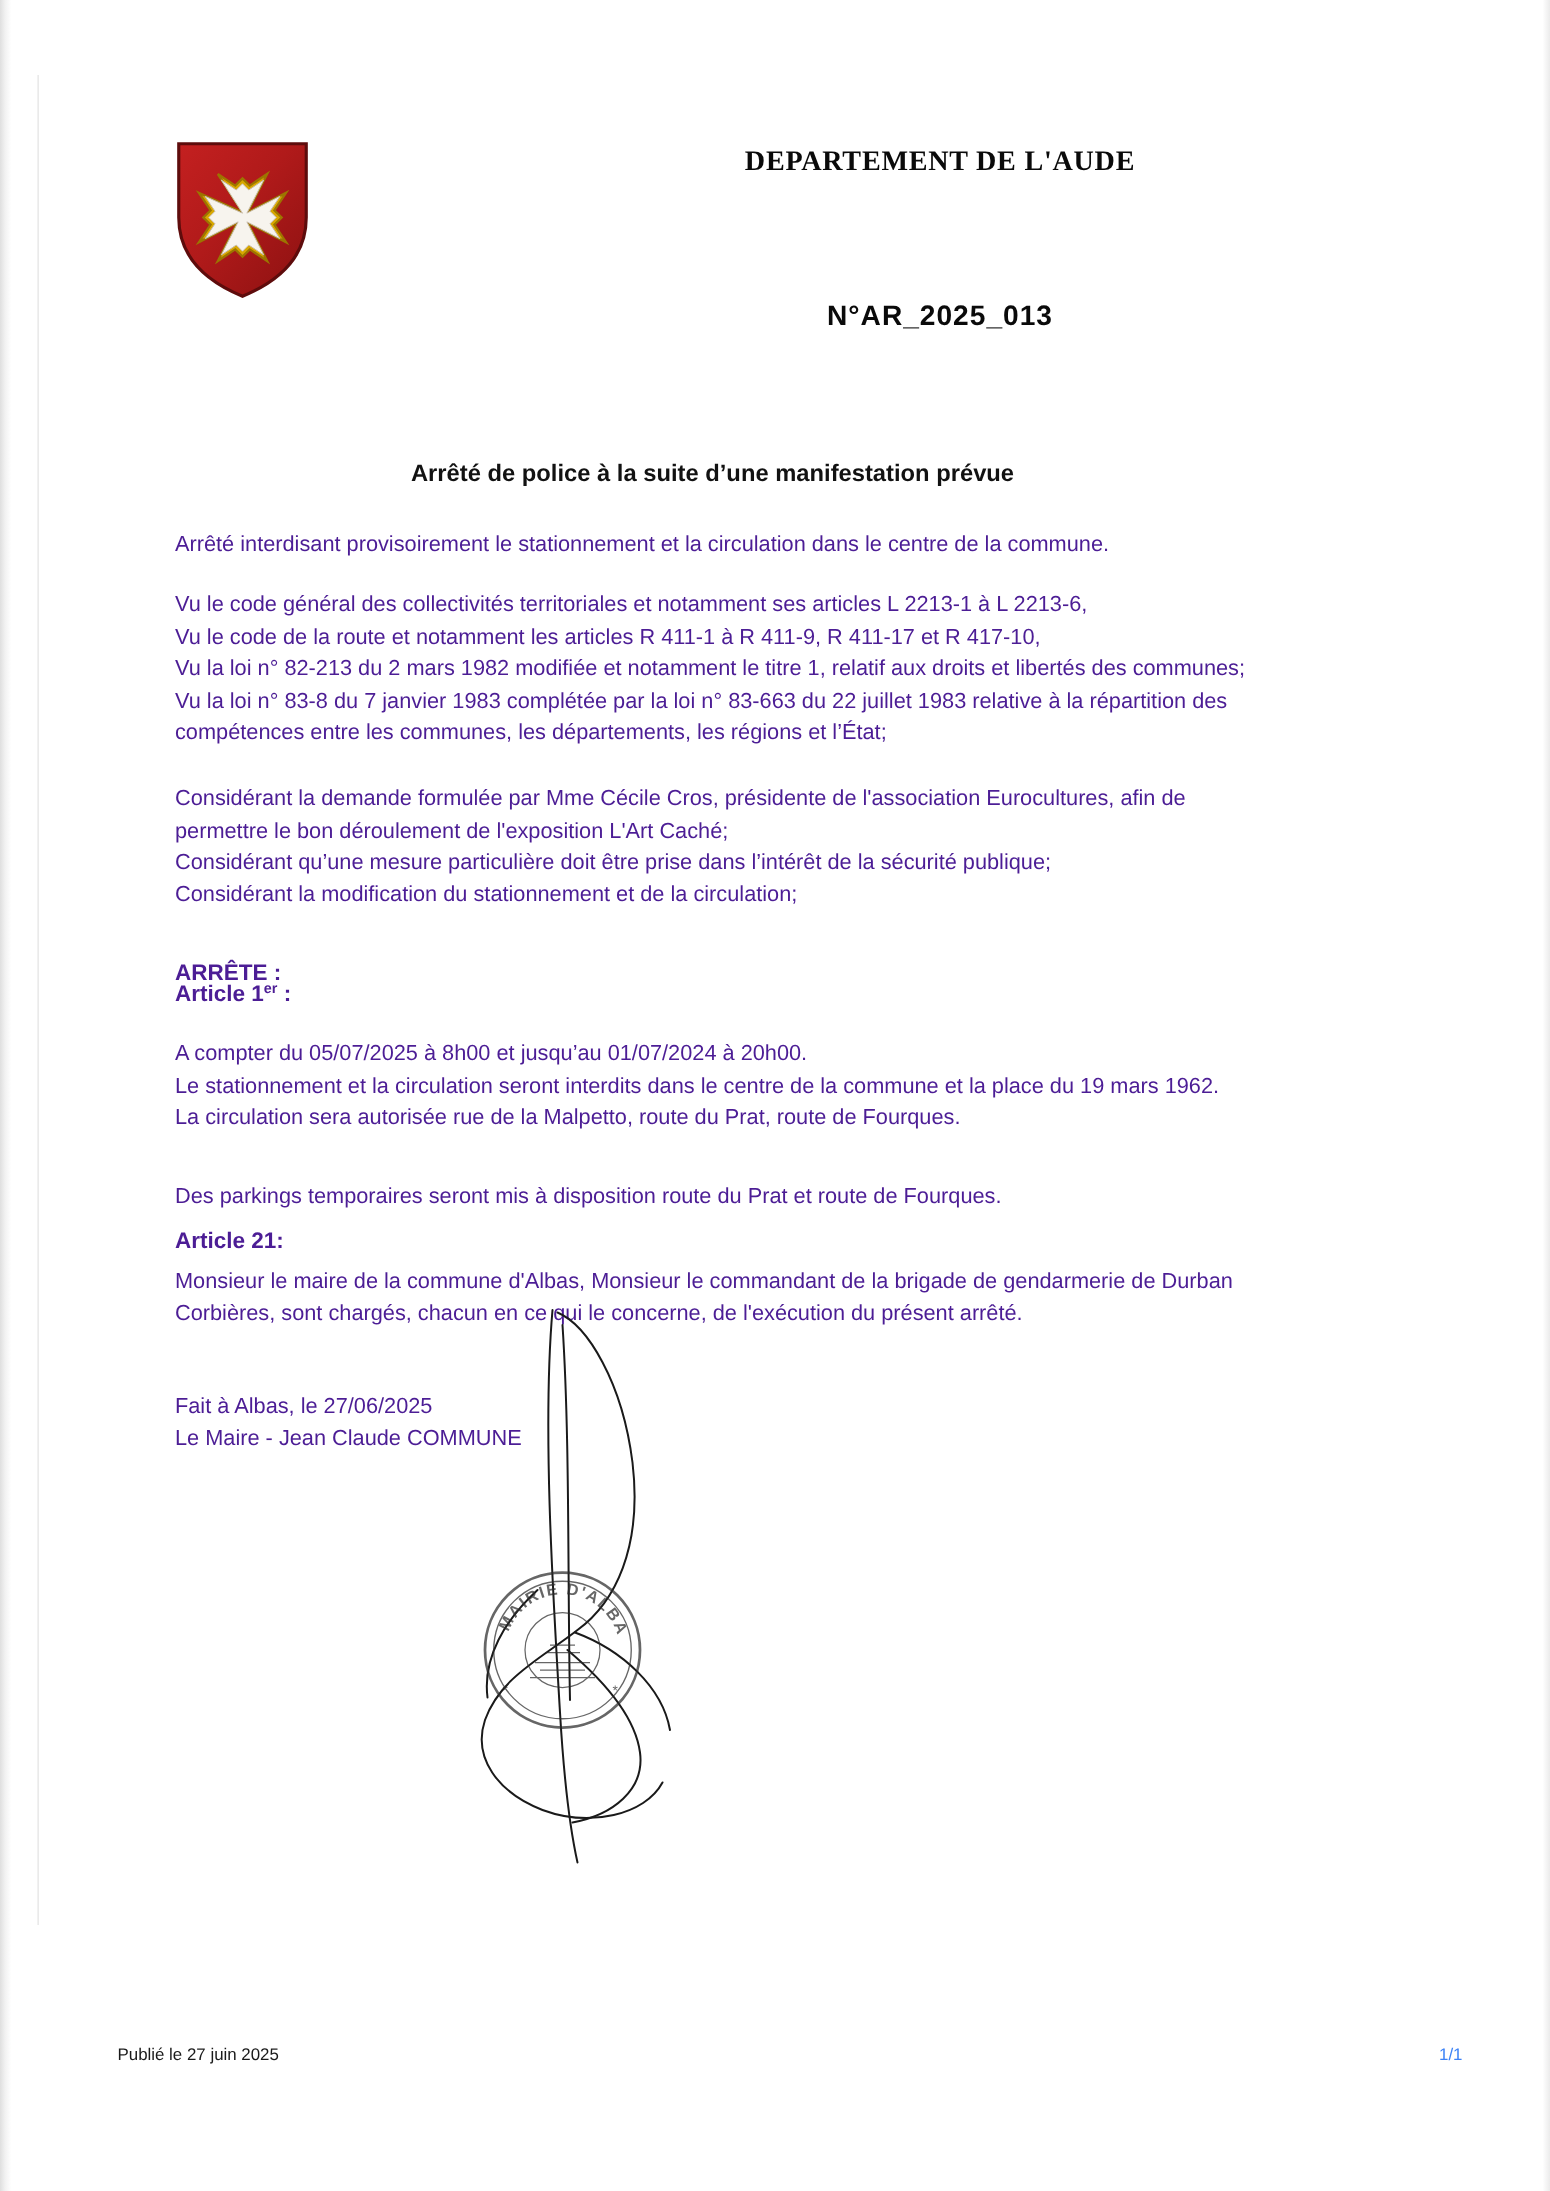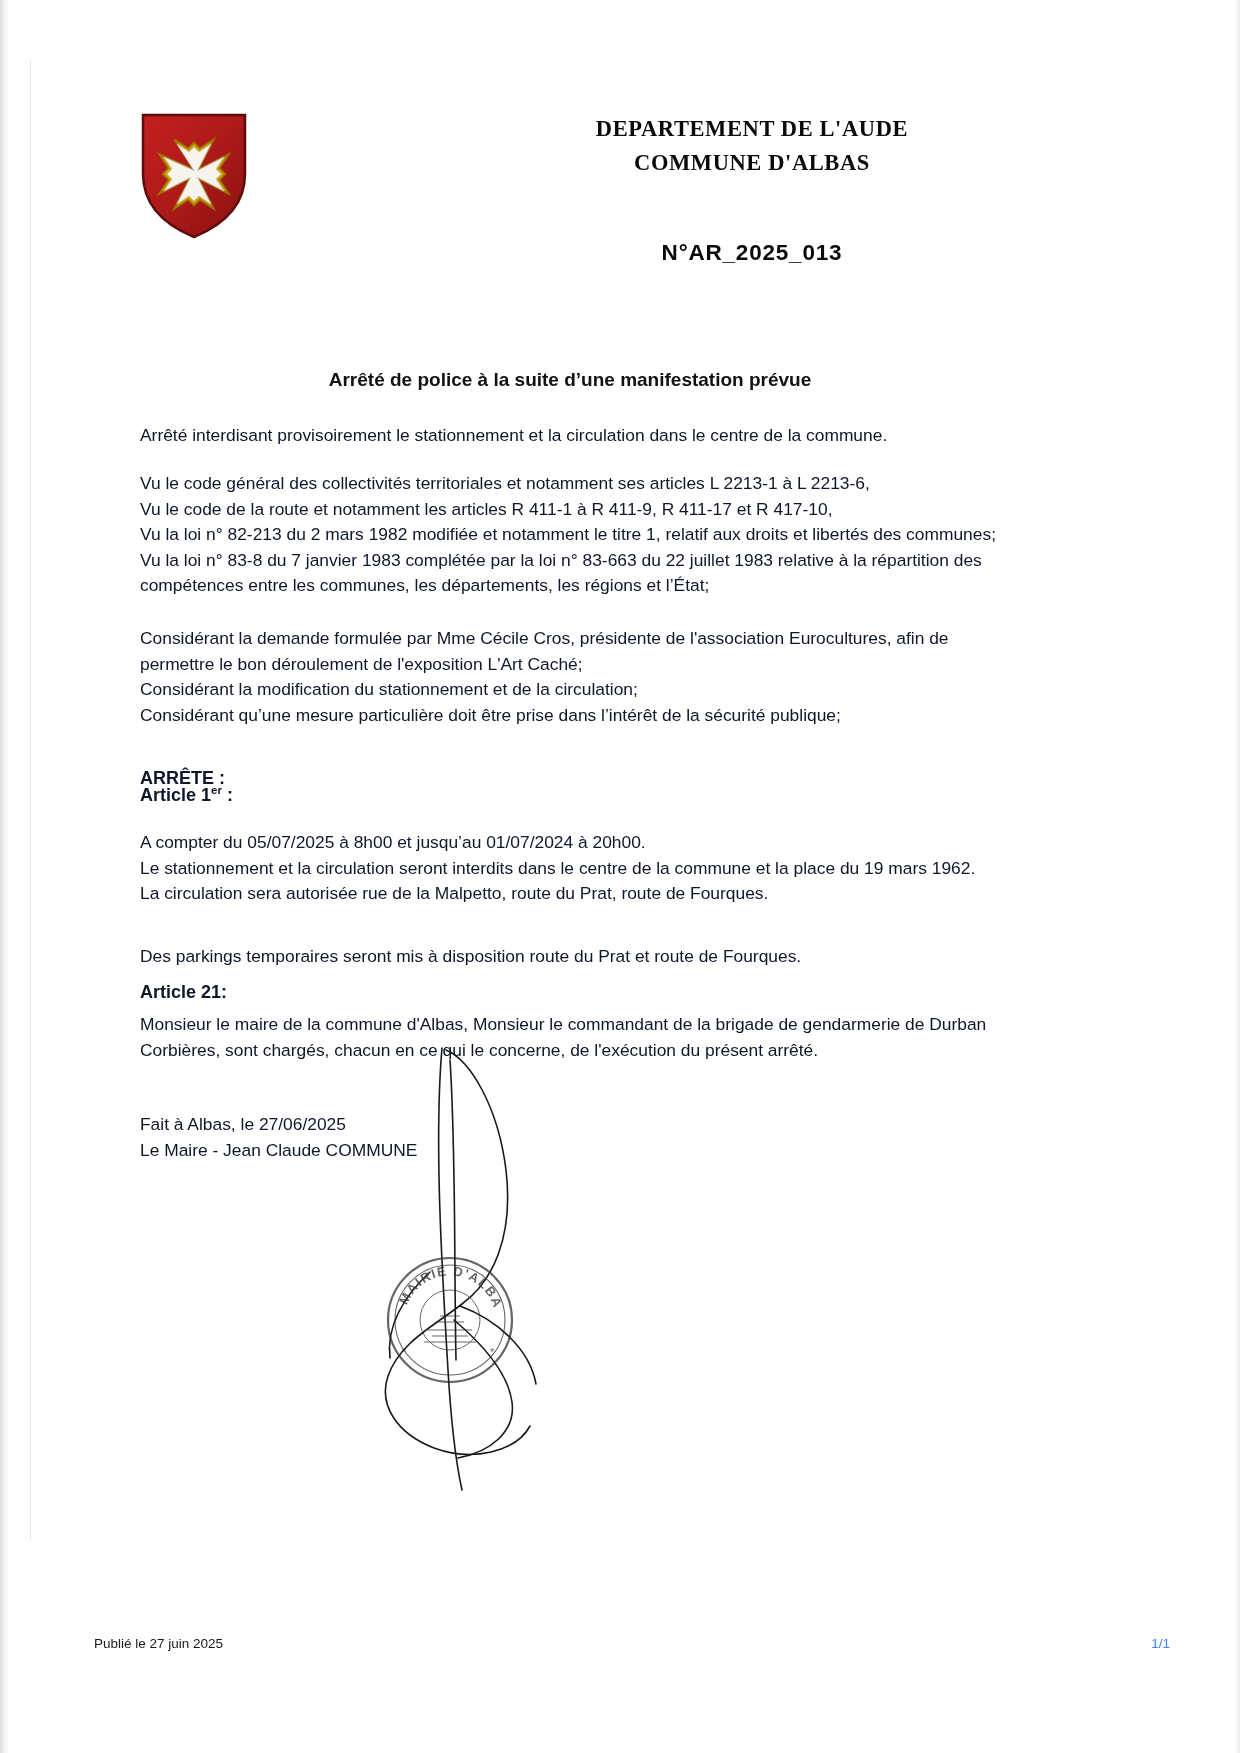--- a/index.html
+++ b/index.html
@@ -104,21 +104,21 @@
     font-weight: bold;
     color: #121212;
   }
 
   .body-block {
     position: absolute;
     left: 140px;
     width: 862px;
     font-size: 17.4px;
     line-height: 25.5px;
-    color: #0f172a;
+    color: #4c1d95;
   }
   .body-block p { margin: 0; }
 
   .intro      { top: 423px; }
   .vu-block   { top: 471px; }
   .cons-block { top: 626px; }
   .arrete     { top: 735px; font-weight: bold; font-size: 18px; margin-top: 31px; }
   .art1-head  { top: 783px; font-weight: bold; font-size: 18px; }
   .art1-body  { top: 830px; }
   .parkings   { top: 944px; }
@@ -198,43 +198,42 @@
             <path d="M0,-3.5 L-17,-30 L-5,-22 L0,-27 L5,-22 L17,-30 L3.5,-3.5
                      L30,-17 L22,-5 L27,0 L22,5 L30,17 L3.5,3.5
                      L17,30 L5,22 L0,27 L-5,22 L-17,30 L-3.5,3.5
                      L-30,17 L-22,5 L-27,0 L-22,-5 L-30,-17 Z" fill="#f7f4ee" stroke="#cbbfae" stroke-width="0.8" transform="scale(1.0)"></path>
           </g>
         </svg>
       </div>
 
       <div class="header-titles">
         <div class="dept-line">DEPARTEMENT DE L'AUDE</div>
-        <div class="dept-line">COMMUNE D'ALBAS</div>
       </div>
 
       <div class="ref-number">N°AR_2025_013</div>
     </div>
 
     <div class="doc-title">Arrêté de police à la suite d’une manifestation prévue</div>
 
     <div class="body-block intro">
       <p>Arrêté interdisant provisoirement le stationnement et la circulation dans le centre de la commune.</p>
     </div>
 
     <div class="body-block vu-block">
       <p>Vu le code général des collectivités territoriales et notamment ses articles L 2213-1 à L 2213-6,</p>
       <p>Vu le code de la route et notamment les articles R 411-1 à R 411-9, R 411-17 et R 417-10,</p>
       <p>Vu la loi n° 82-213 du 2 mars 1982 modifiée et notamment le titre 1, relatif aux droits et libertés des communes;</p>
       <p>Vu la loi n° 83-8 du 7 janvier 1983 complétée par la loi n° 83-663 du 22 juillet 1983 relative à la répartition des compétences entre les communes, les départements, les régions et l’État;</p>
     </div>
 
     <div class="body-block cons-block">
       <p>Considérant la demande formulée par Mme Cécile Cros, présidente de l'association Eurocultures, afin de permettre le bon déroulement de l'exposition L'Art Caché;</p>
+      <p>Considérant qu’une mesure particulière doit être prise dans l’intérêt de la sécurité publique;</p>
       <p>Considérant la modification du stationnement et de la circulation;</p>
-      <p>Considérant qu’une mesure particulière doit être prise dans l’intérêt de la sécurité publique;</p>
     </div>
 
     <div class="body-block arrete">
       <p>ARRÊTE :</p>
     </div>
 
     <div class="body-block art1-head">
       <p><span>Article 1</span><sup class="ordinal">er</sup><span> :</span></p>
     </div>
 

